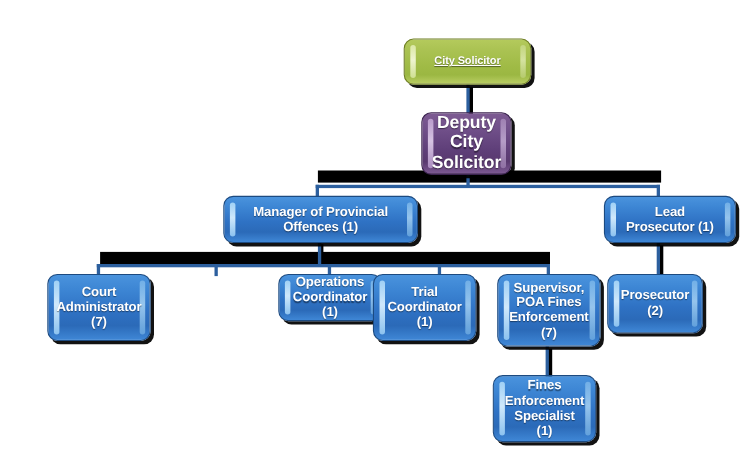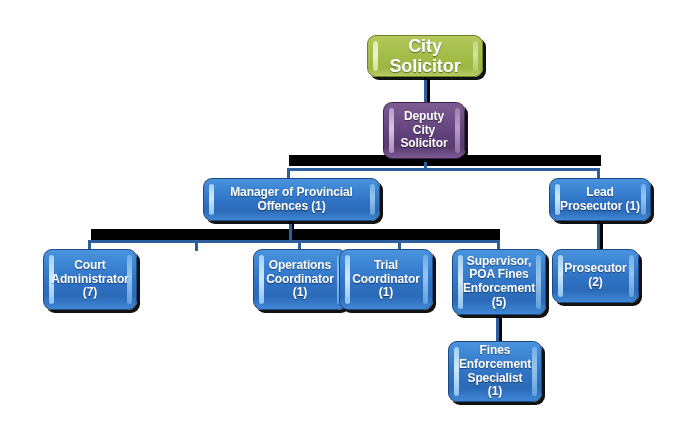--- a/index.html
+++ b/index.html
@@ -92,30 +92,31 @@
     border: 1px solid #1c4a80;
     font-size: 12px;
   }
   .node.blue::before { background: linear-gradient(to bottom, #9fd0f5, #cfe8fb 45%, #8cc2ef); }
   .node.blue::after  { background: linear-gradient(to bottom, #79b5e9, #a7d2f3 45%, #6aa8e0); opacity: .85; }
 
   
   .node.green {
     background: linear-gradient(to bottom, #b4ca5c 0%, #aac252 25%, #a0bb46 60%, #9bb742 80%, #b9cd63 100%);
     border: 1px solid #6f7f23;
-    font-size: 18px;
+    font-size: 10px;
+    text-decoration: underline;
   }
   .node.green::before { background: linear-gradient(to bottom, #dbe8a4, #eef4cf 45%, #cfe092); }
   .node.green::after  { background: linear-gradient(to bottom, #c6d884, #dde9ae 45%, #b9cd72); opacity: .85; }
 
   
   .node.purple {
     background: linear-gradient(to bottom, #7d5b92 0%, #71508a 25%, #5f3f79 60%, #59396f 80%, #7e5b94 100%);
     border: 1px solid #3c2450;
-    font-size: 12px;
+    font-size: 16px;
   }
   .node.purple::before { background: linear-gradient(to bottom, #b99bcb, #d6c3e2 45%, #ab8cc0); }
   .node.purple::after  { background: linear-gradient(to bottom, #a588b8, #c3acd4 45%, #9678aa); opacity: .85; }
 </style>
 </head>
 <body>
 
 <div id="org-chart">
 
   <div class="conn-shadow" style="left:426px;top:79px;width:4px;height:26px;"></div>
@@ -162,49 +163,49 @@
     <span class="label">Deputy
 City
 Solicitor</span>
   </div>
 
   <div class="node blue" style="left:203px;top:178px;width:177px;height:43px;">
     <span class="label">Manager of Provincial
 Offences (1)</span>
   </div>
 
-  <div class="node blue" style="left:549px;top:178px;width:102px;height:43px;align-items:center;">
+  <div class="node blue" style="left:549px;top:178px;width:120px;height:43px;align-items:center;">
     <span class="label">Lead
 Prosecutor (1)</span>
   </div>
 
   <div class="node blue" style="left:43px;top:249px;width:94px;height:61px;">
     <span class="label">Court
 Administrator
 (7)</span>
   </div>
 
 
-  <div class="node blue" style="left:253px;top:249px;width:94px;height:61px;">
+  <div class="node blue" style="left:253px;top:249px;width:94px;height:43px;">
     <span class="label">Operations
 Coordinator
 (1)</span>
   </div>
 
   <div class="node blue" style="left:339px;top:249px;width:94px;height:61px;">
     <span class="label">Trial
 Coordinator
 (1)</span>
   </div>
 
   <div class="node blue" style="left:452px;top:249px;width:94px;height:66px;">
     <span class="label">Supervisor,
 POA Fines
 Enforcement
-(5)</span>
+(7)</span>
   </div>
 
   <div class="node blue" style="left:552px;top:249px;width:87px;height:54px;">
     <span class="label">Prosecutor
 (2)</span>
   </div>
 
   <div class="node blue" style="left:448px;top:341px;width:94px;height:61px;align-items:center;">
     <span class="label">Fines
 Enforcement

